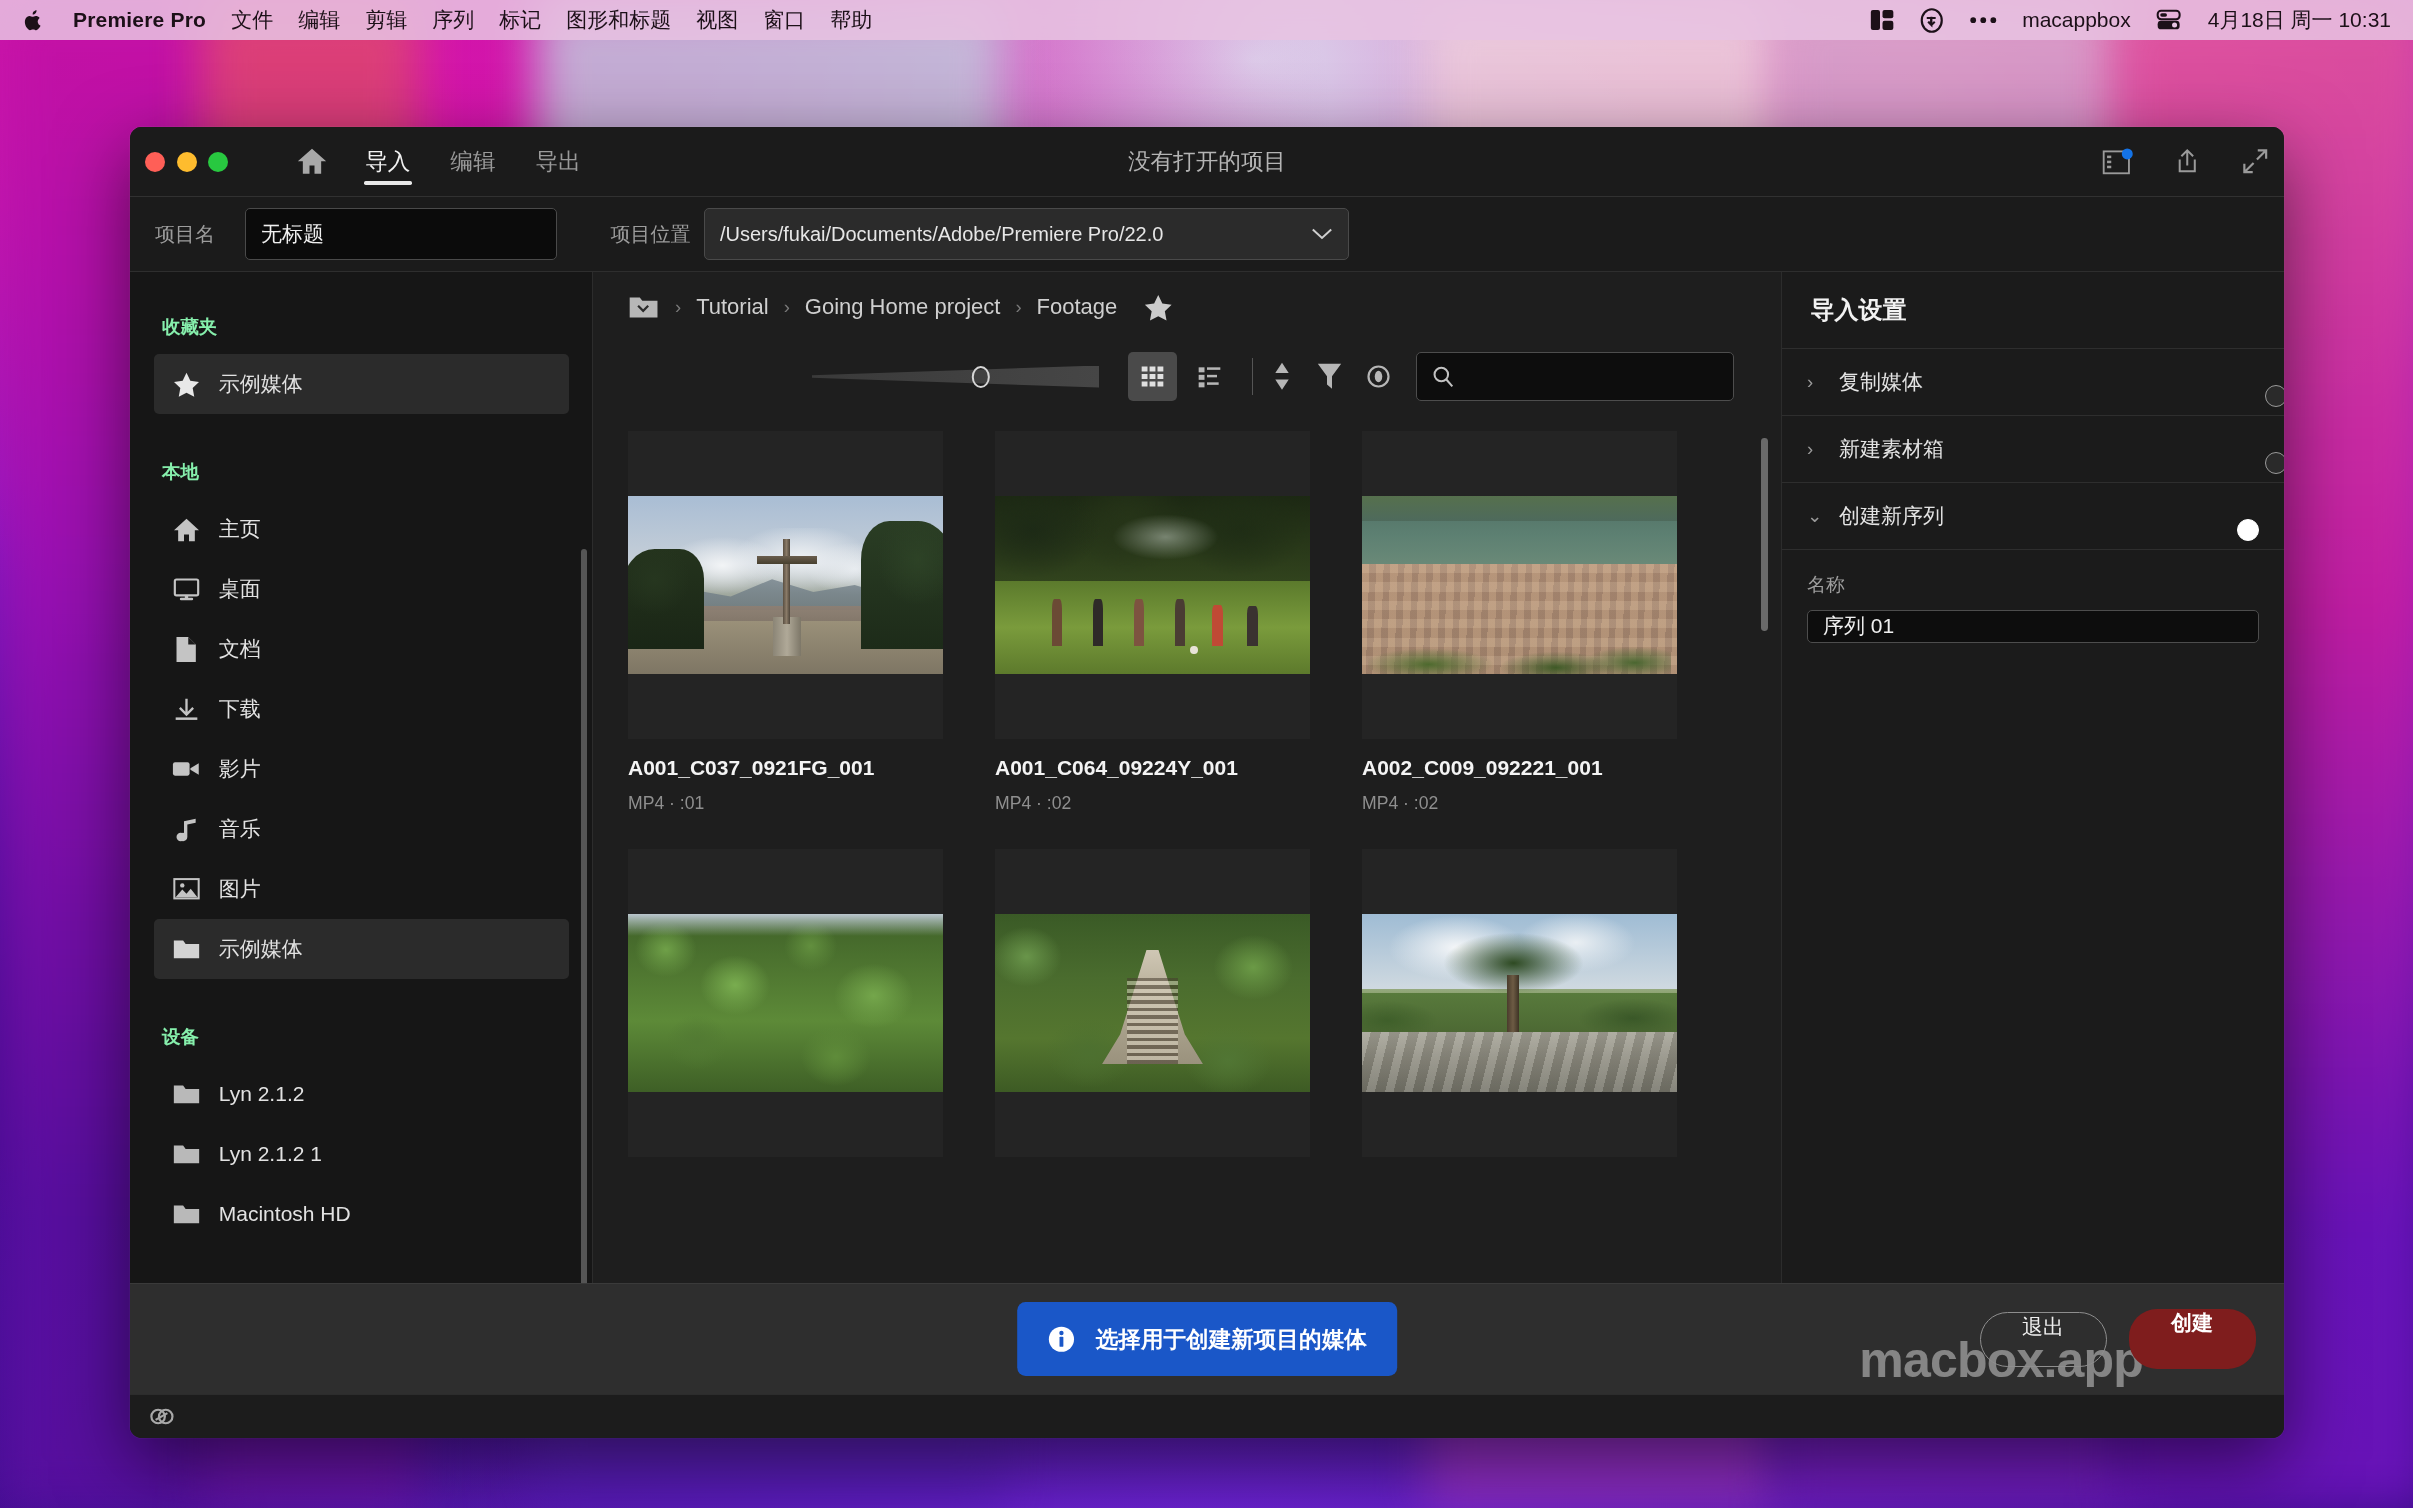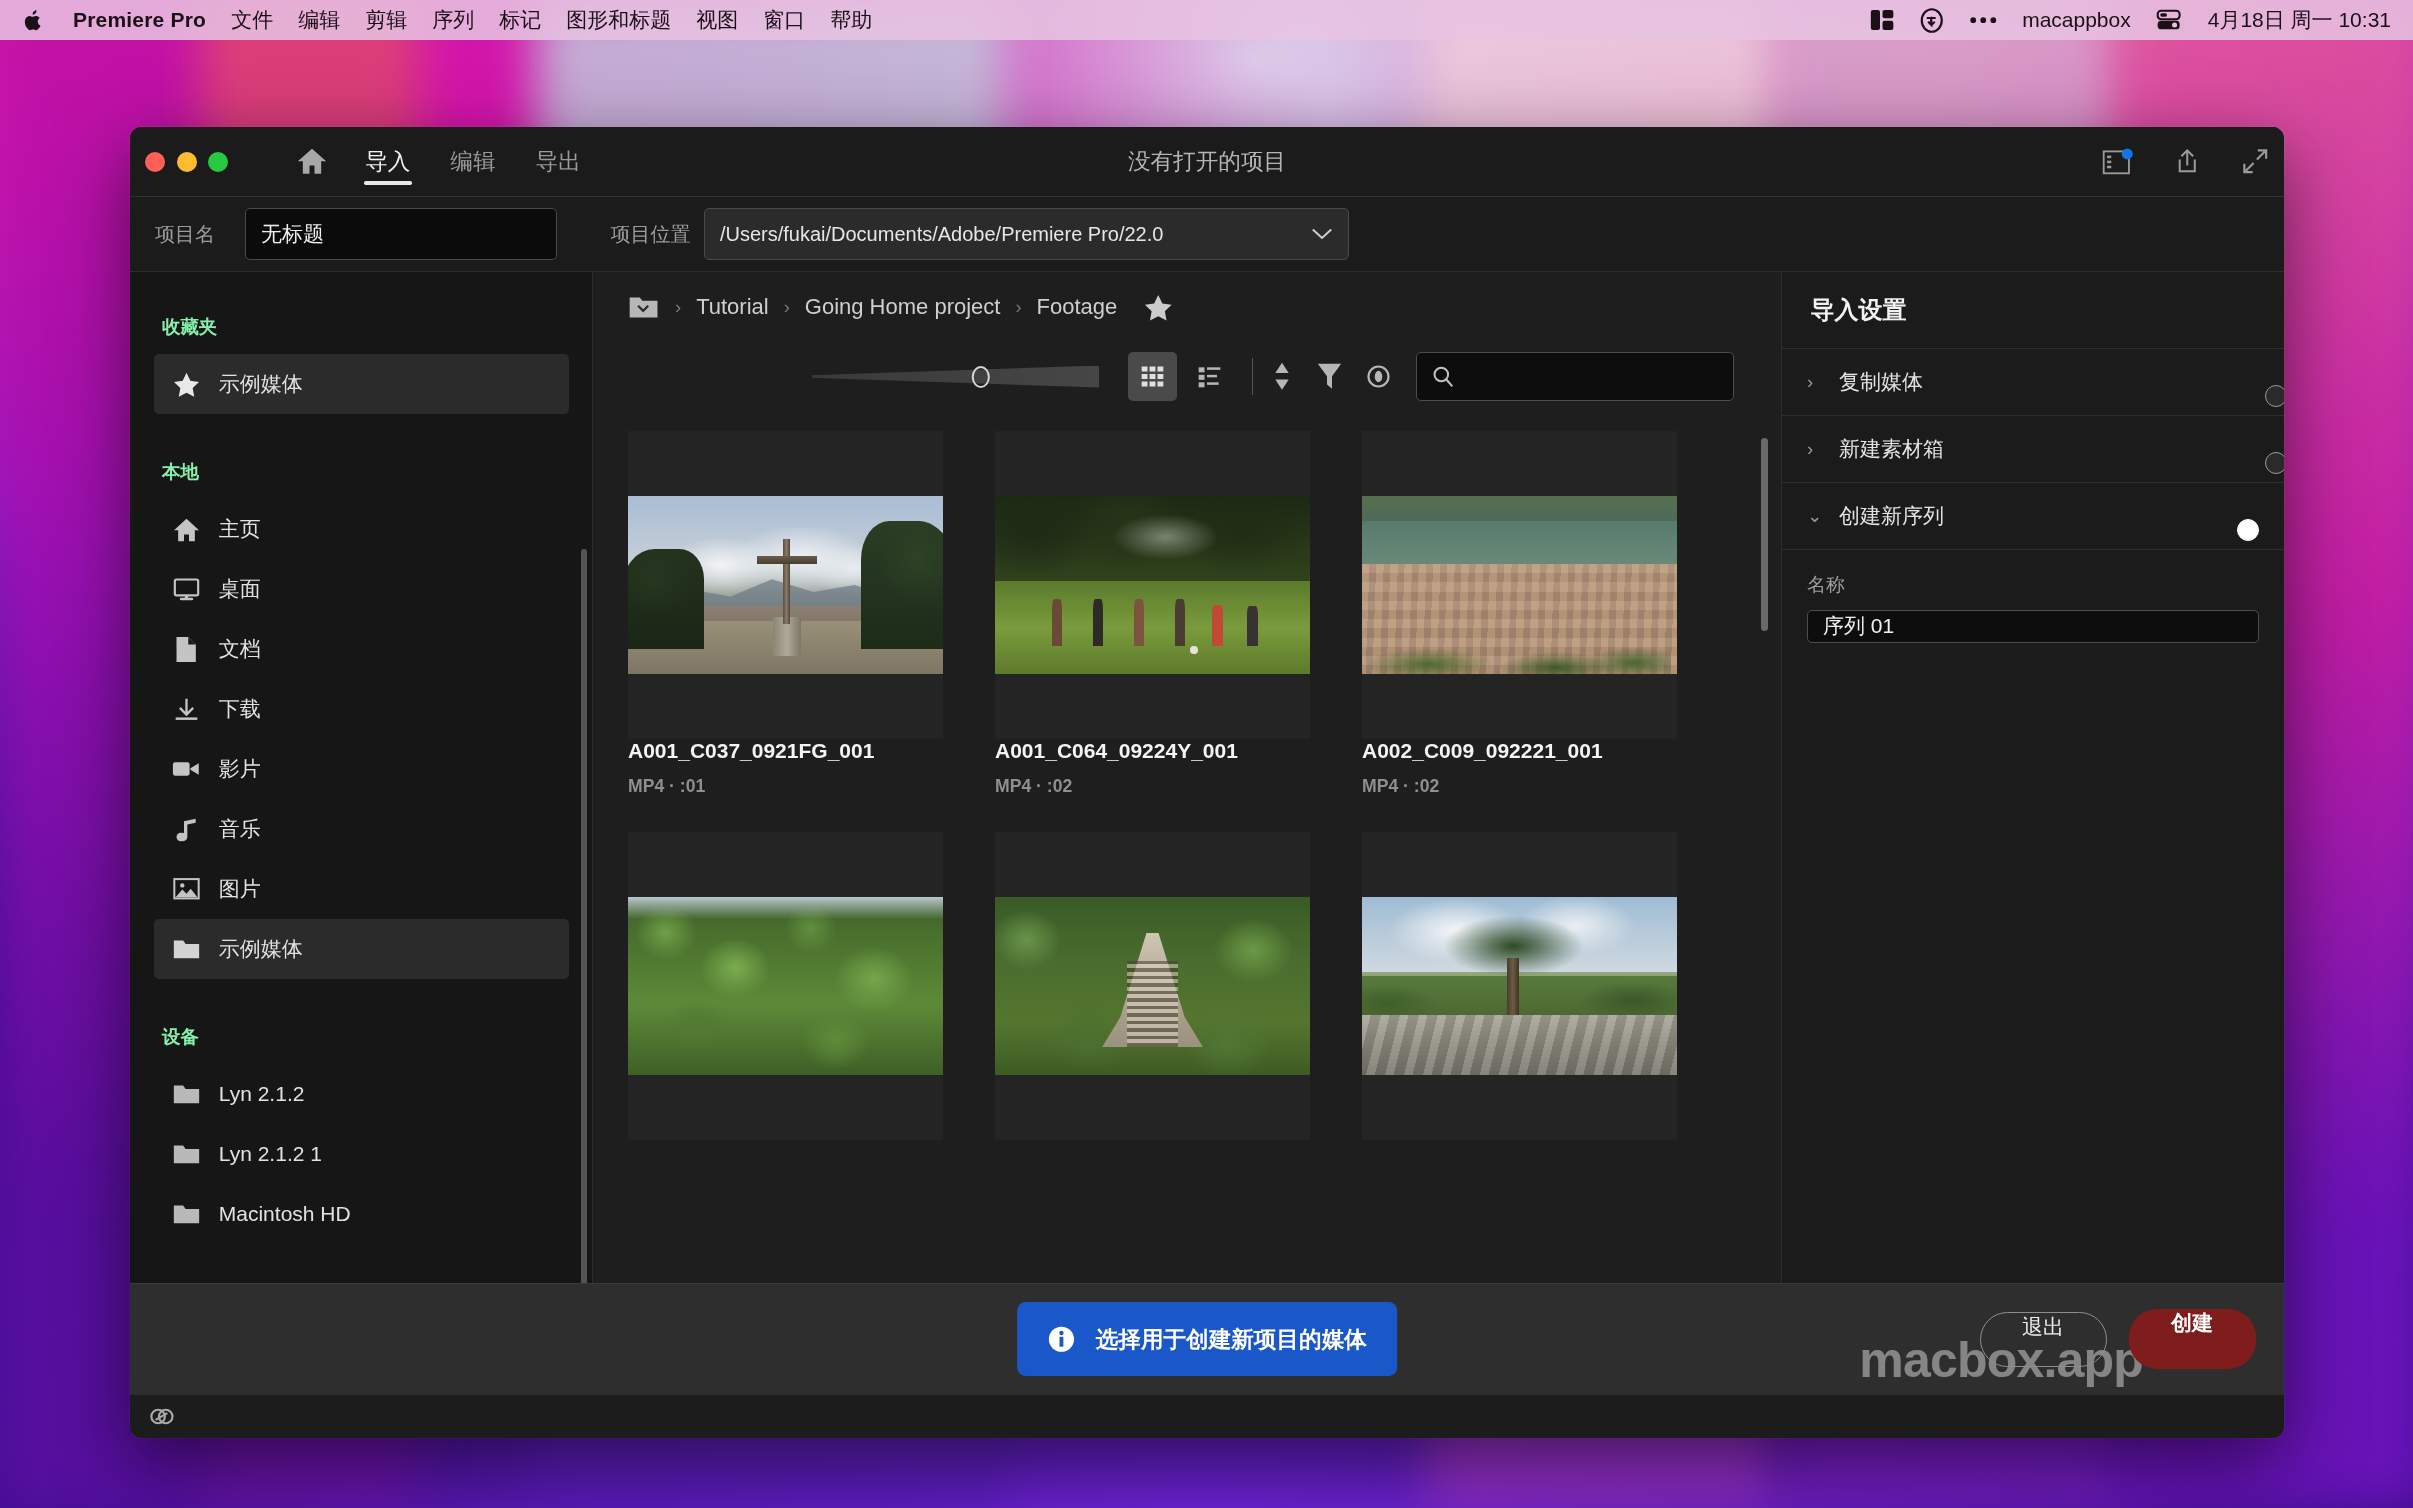--- a/index.html
+++ b/index.html
@@ -230,23 +230,23 @@
   .tile-img {
     width: 315px; height: 308px;
     background: #242424;
     display: flex; align-items: center; justify-content: center;
     overflow: hidden;
     position: relative;
   }
   .tile-inner { width: 315px; height: 178px; overflow: hidden; position: relative; }
   .tile-name {
     color: #f4f4f4; font-size: 21px; font-weight: bold;
-    margin-top: 0; white-space: nowrap;
-  }
-  .tile-meta { color: #8f8f8f; font-size: 17.6px; font-weight: bold; margin-top: 13.4px; margin-bottom: 35px; }
+    margin-top: 17px; white-space: nowrap;
+  }
+  .tile-meta { color: #8f8f8f; font-size: 17.6px; font-weight: normal; margin-top: 13.4px; margin-bottom: 35px; }
   #grid-scroll {
     position: absolute; right: 13.4px; top: 27px;
     width: 6.7px; height: 193px; border-radius: 3.4px; background: #6a6a6a;
   }
 
   
   #rightpanel {
     flex: 0 0 503px; width: 503px;
     background: #1b1b1b;
     border-left: 0.8px solid #2c2c2c;

